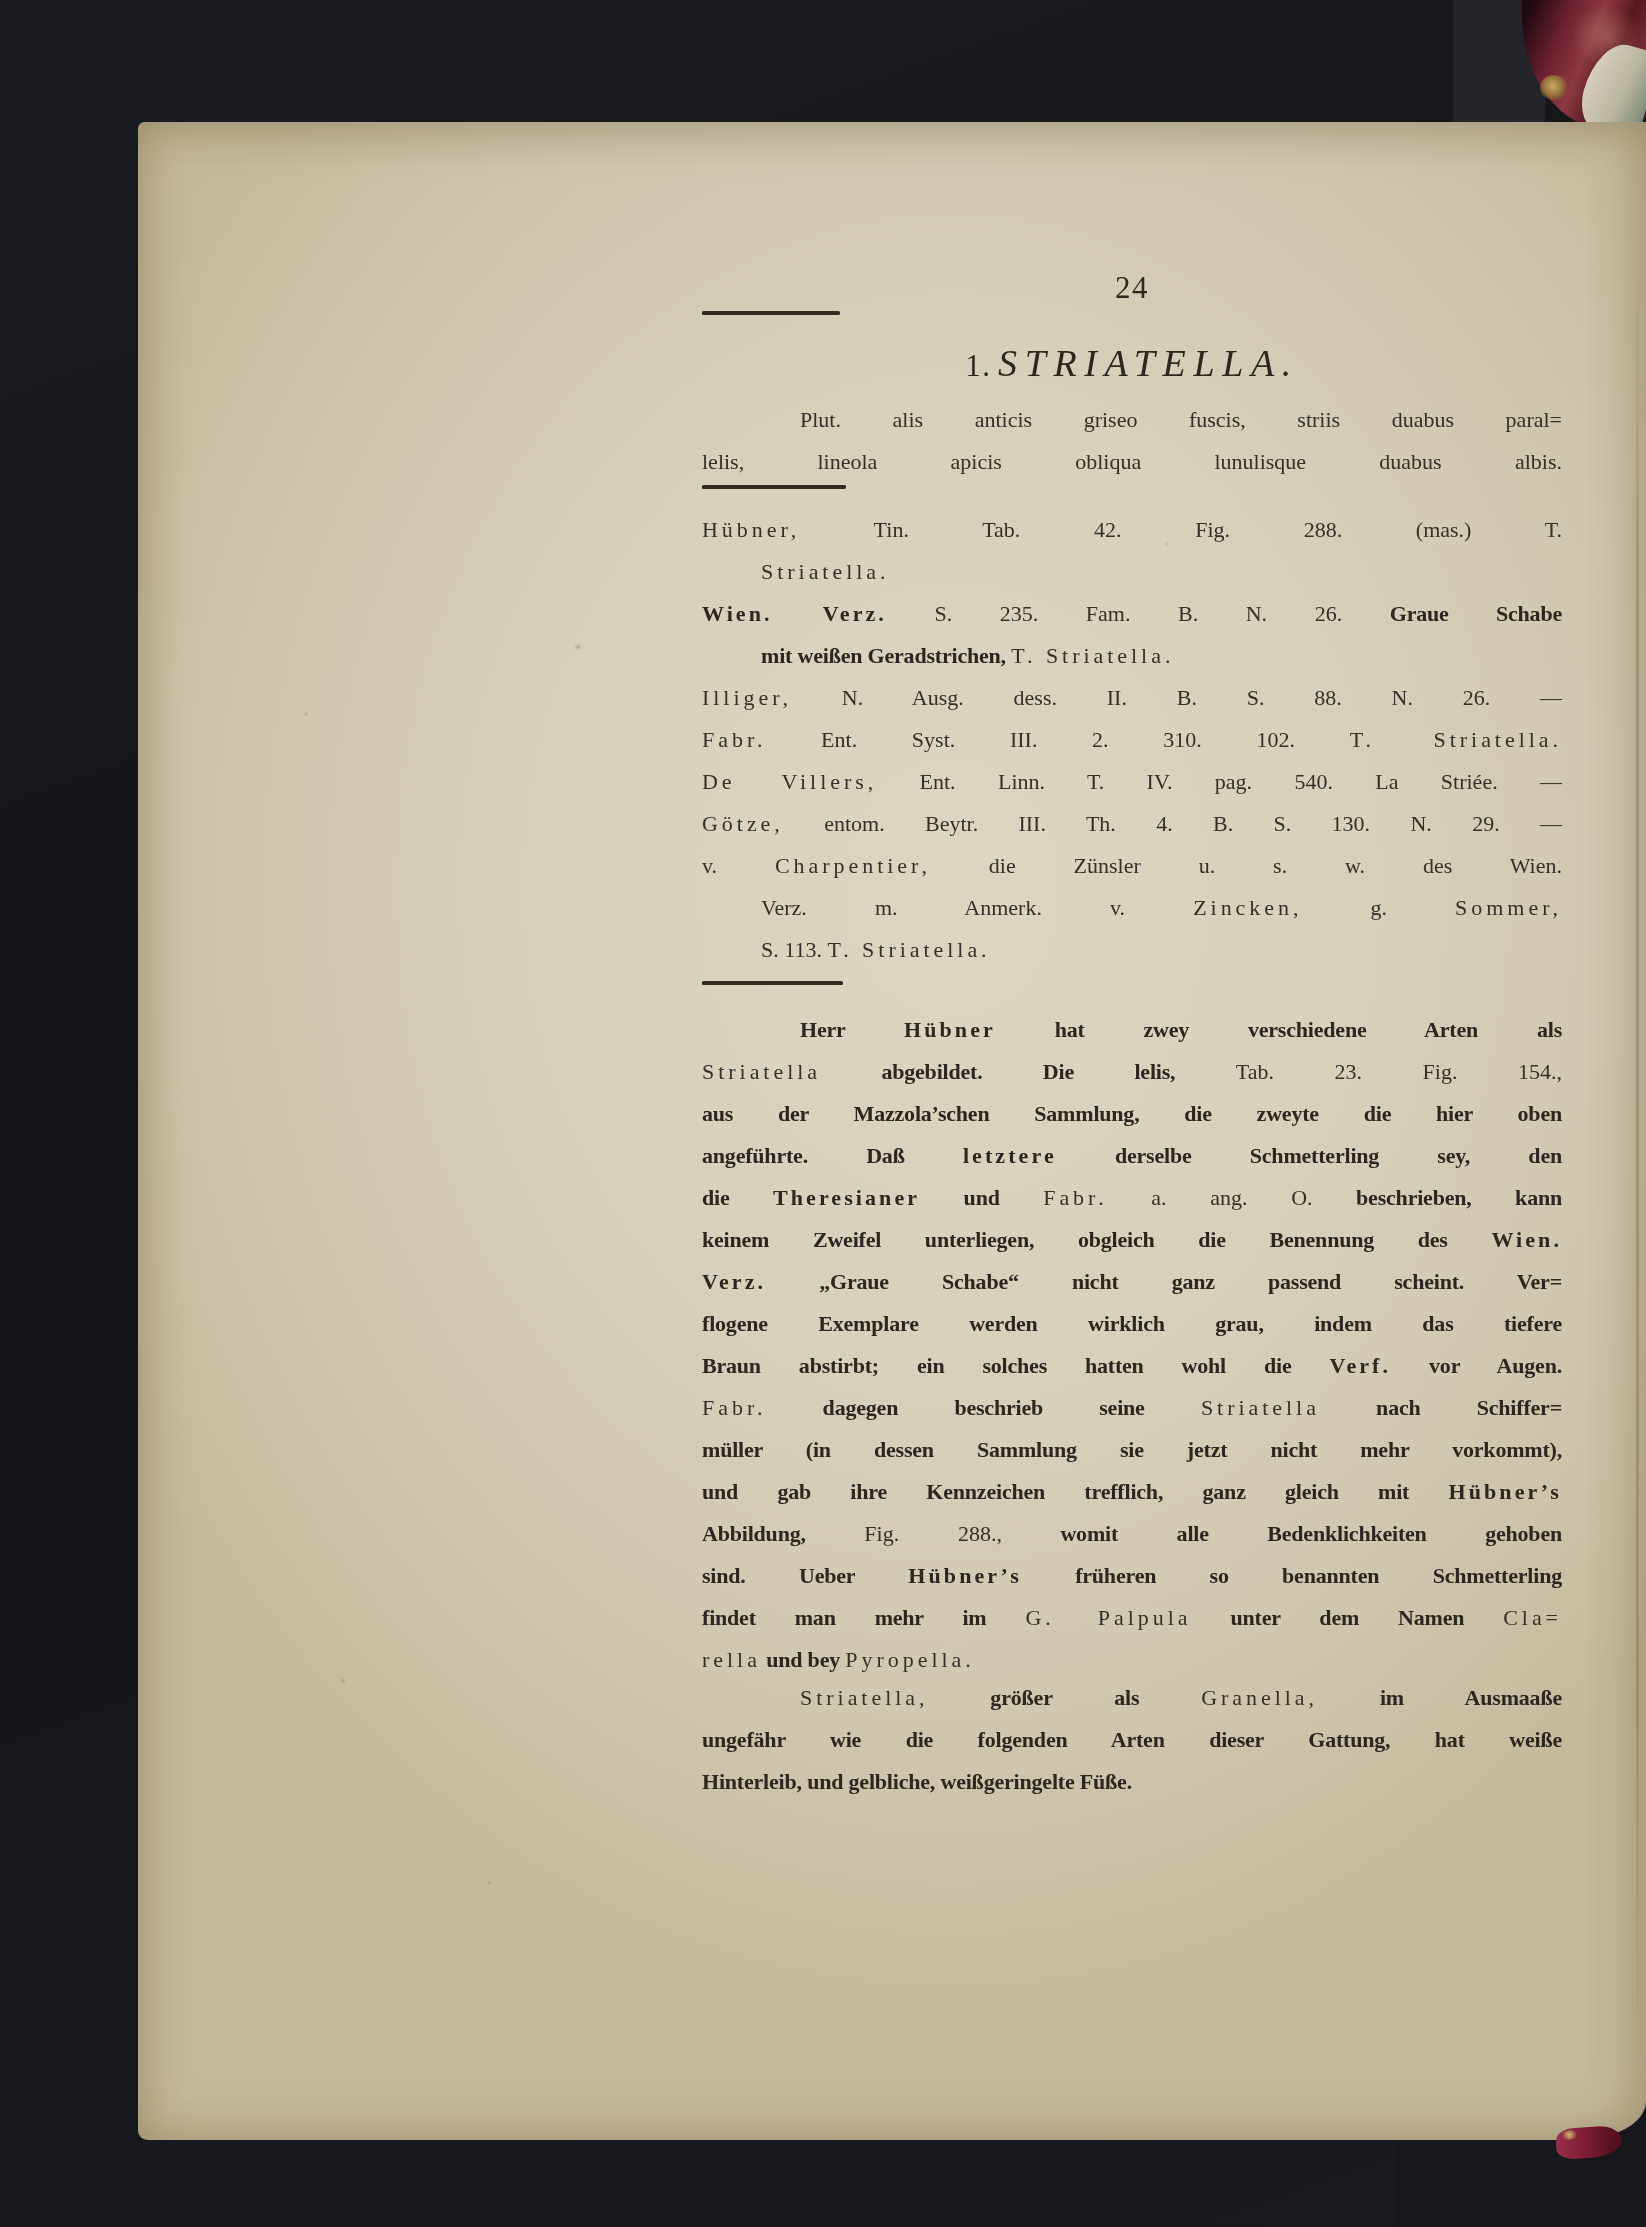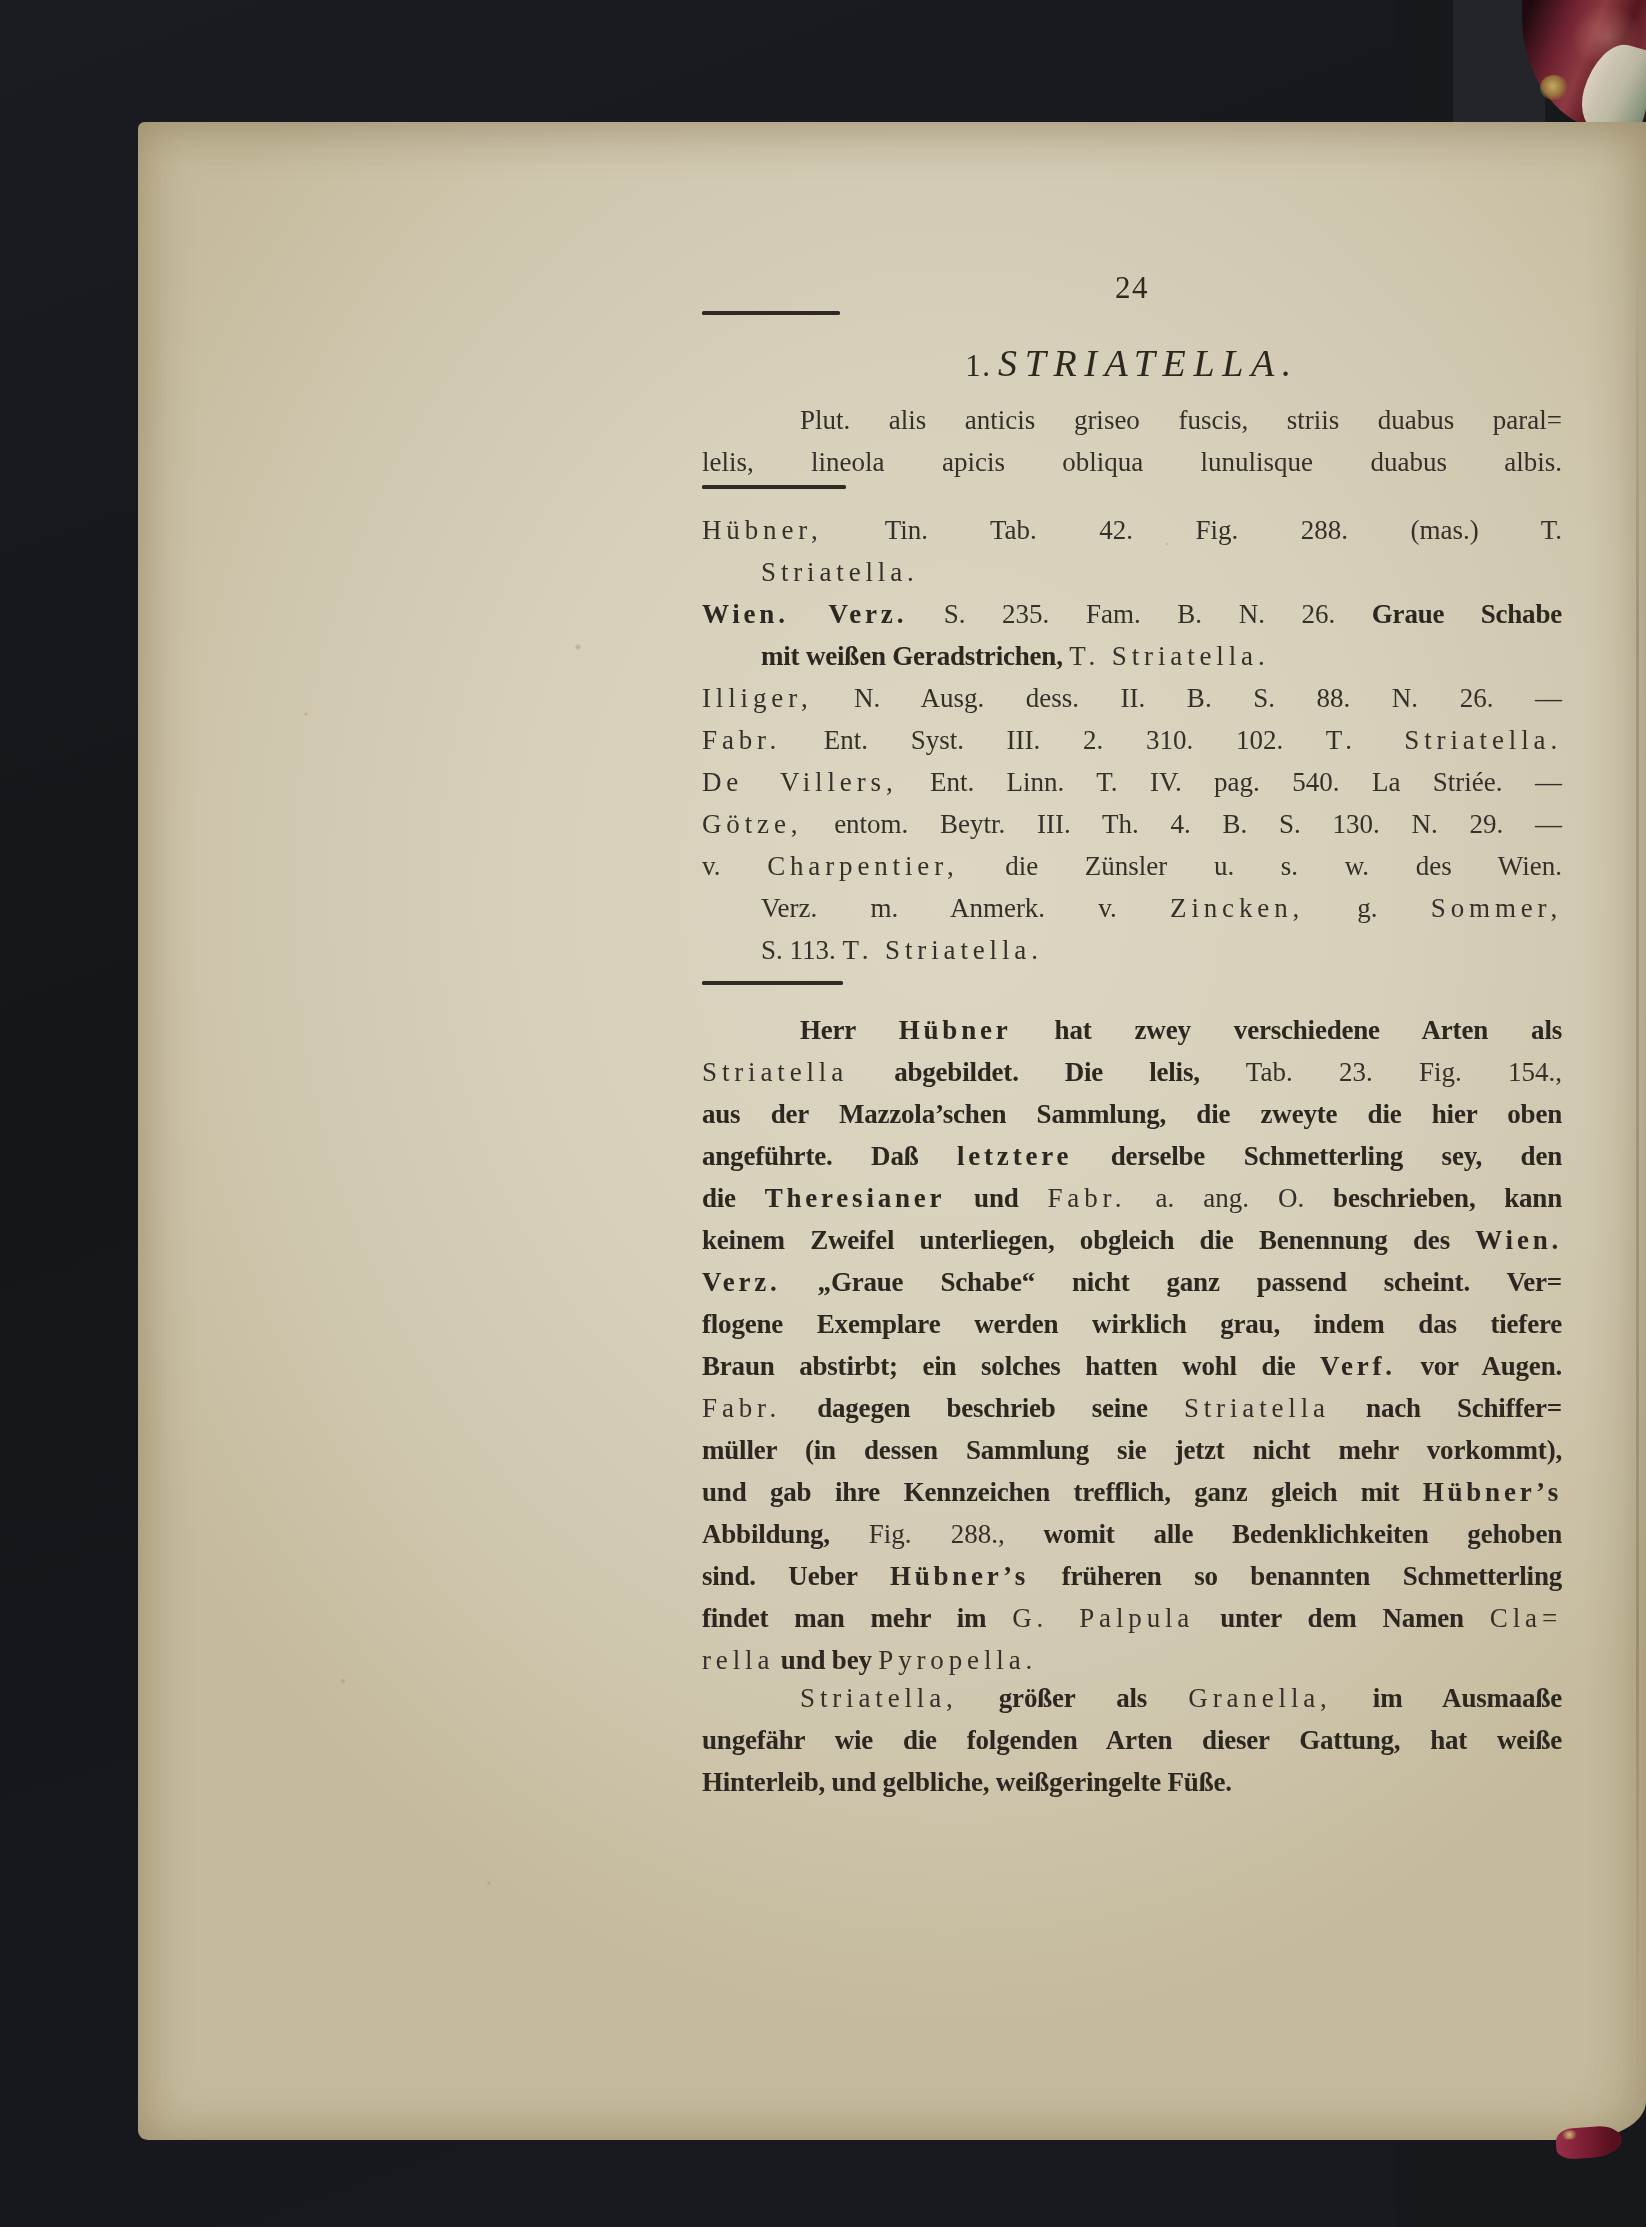--- a/index.html
+++ b/index.html
@@ -62,21 +62,21 @@
 
   .heading{top:341px;text-align:center;font-weight:normal;}
   .h-num{font-size:31px;color:#2e2a21;letter-spacing:.05em;}
   .h-name{font-size:38px;font-style:italic;letter-spacing:.2em;color:#2c2820;}
 
   .diagnosis{top:399px;}
   .refs{top:509px;}
   .para1{top:1009px;}
   .para2{top:1677px;}
 
-  .tline{font-size:27px;line-height:42px;text-align:justify;text-align-last:justify;
+  .tline{font-size:22px;line-height:42px;text-align:justify;text-align-last:justify;
     white-space:normal;color:#36302a;}
   .tline.nj{text-align-last:left;}
   .ind1{padding-left:59px;}
   .ind2{text-indent:98px;}
 
   .n{font-family:"Liberation Serif",serif;}
   .sp{font-family:"Liberation Serif",serif;letter-spacing:.18em;margin-top:40px;}
   .f{font-family:"Liberation Serif",serif;font-weight:bold;color:#2c2720;letter-spacing:-0.2px;}
   .fsp{font-family:"Liberation Serif",serif;font-weight:bold;color:#2c2720;letter-spacing:.14em;}
 </style>

